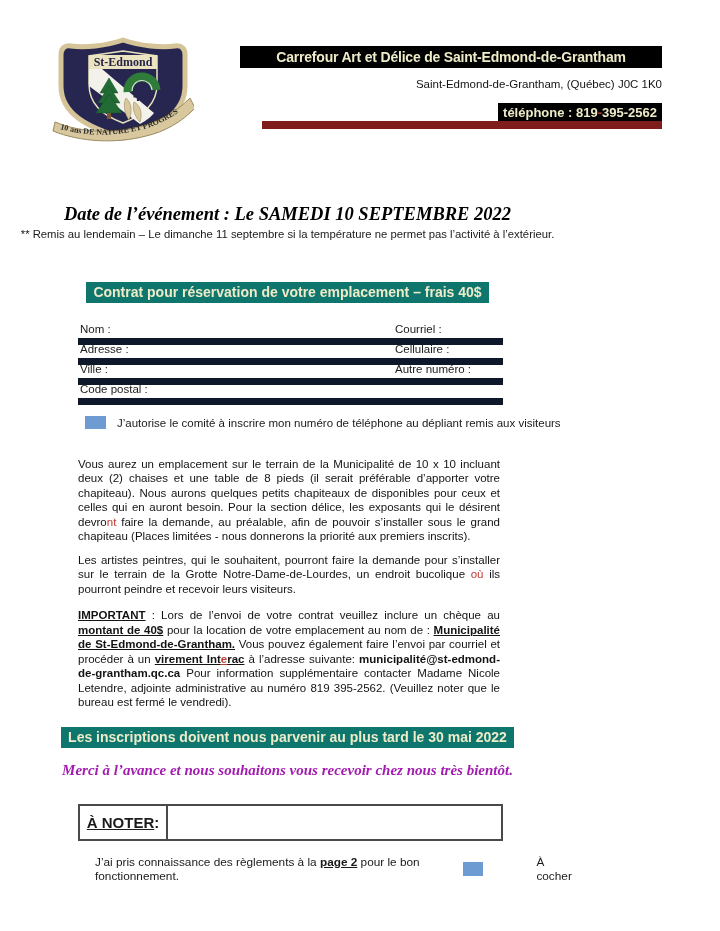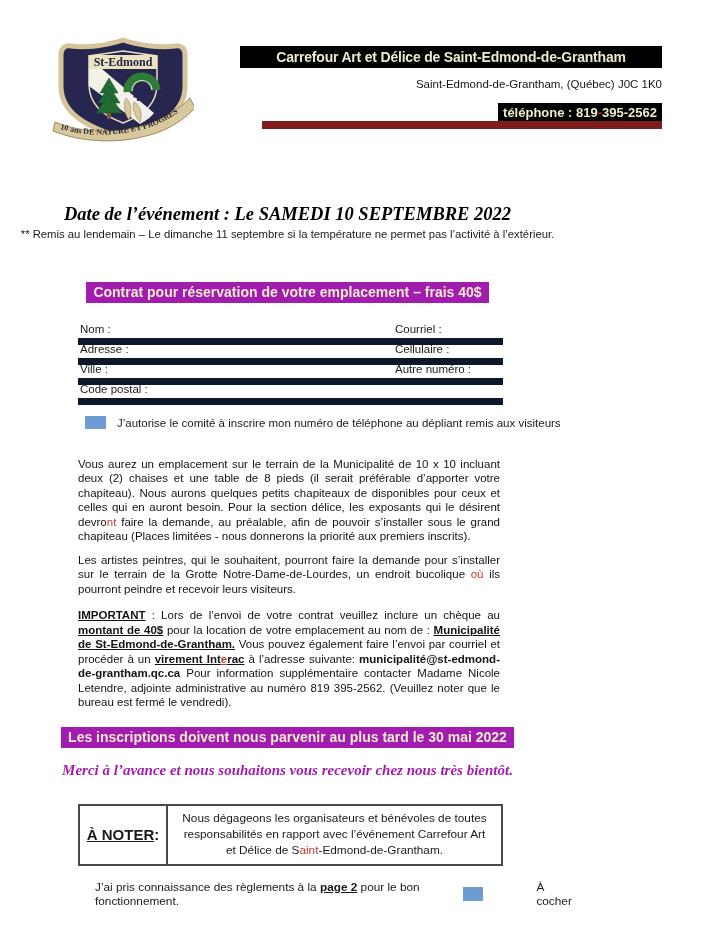--- a/index.html
+++ b/index.html
@@ -29,21 +29,21 @@
   
   .content { position:absolute; left:0; top:176px; width:575px;margin-top:28px; }
   .date-heading {
     text-align:center; font-family:"Liberation Serif", serif;
     font-weight:bold; font-style:italic; font-size:18.5px; color:#000;
   }
   .rain-note { text-align:center; font-size:11.3px; margin-top:3px; color:#1a1a1a; }
   .banner-wrap { text-align:center; }
   .contract-banner-wrap { margin-top:42px; }
   .banner {
-    display:inline-block; background:#a21caf; color:#eeebc9; font-weight:bold;
+    display:inline-block; background:#0f766e; color:#eeebc9; font-weight:bold;
     font-size:14px; padding:2px 7px 3px 7px; white-space:nowrap;
   }
   
   .form-section { margin:22px 72px 0 78px; }
   .form-row { display:flex; border-bottom:7px solid #0f172a; height:20px; align-items:flex-end; }
   .fcell-left { width:315px; display:flex; }
   .fcell-right { flex:1; display:flex; }
   .flabel { font-size:11.5px; padding:0 0 3px 2px; white-space:nowrap; }
   .fill { flex:1; height:100%; }
   .authorize { margin:11px 0 0 85px; display:flex; align-items:center; }
@@ -199,23 +199,20 @@
       <span class="banner">Les inscriptions doivent nous parvenir au plus tard le 30 mai 2022</span>
     </div>
 
     <div class="thanks">Merci à l’avance et nous souhaitons vous recevoir chez nous très bientôt.</div>
 
     <div class="note-box">
       <div class="note-label-cell">
           <span class="u">À NOTER</span>
           <span> :</span>
         </div>
-      <div class="note-text-cell">
-          <span><span>Nous dégageons les organisateurs et bénévoles de toutes responsabilités en rapport avec l’événement Carrefour Art et Délice de S</span><span class="red">aint</span><span>-Edmond-de-Grantham.</span></span>
-        </div>
     </div>
 
     <div class="ack">
       <span><span>J’ai pris connaissance des règlements à la </span><span class="bu">page 2</span><span> pour le bon fonctionnement.</span></span>
       <div class="checkbox"></div>
       <span class="cocher">À cocher</span>
     </div>
 
   </div>
 </div>

